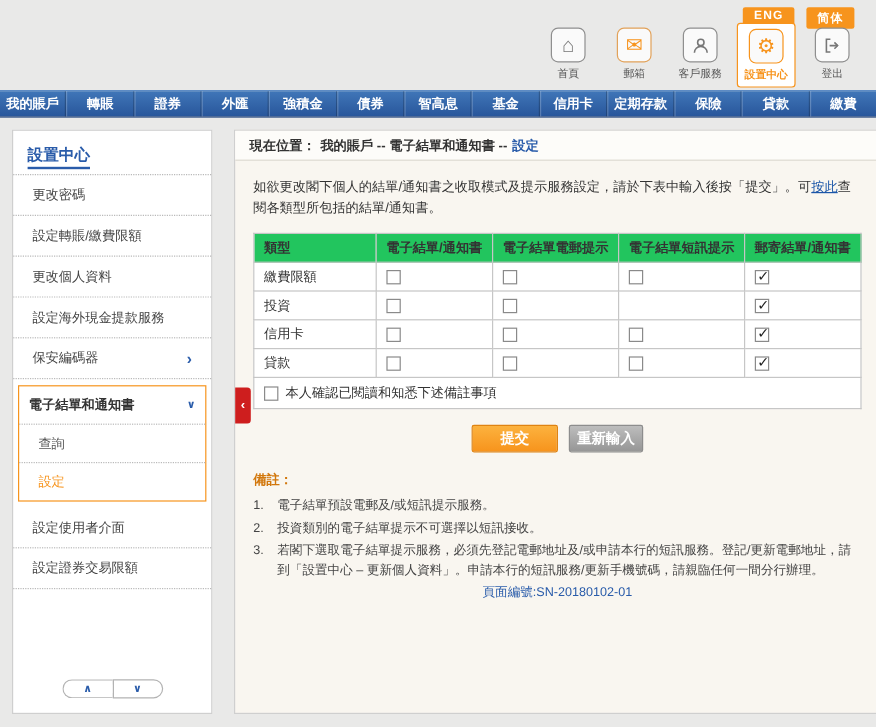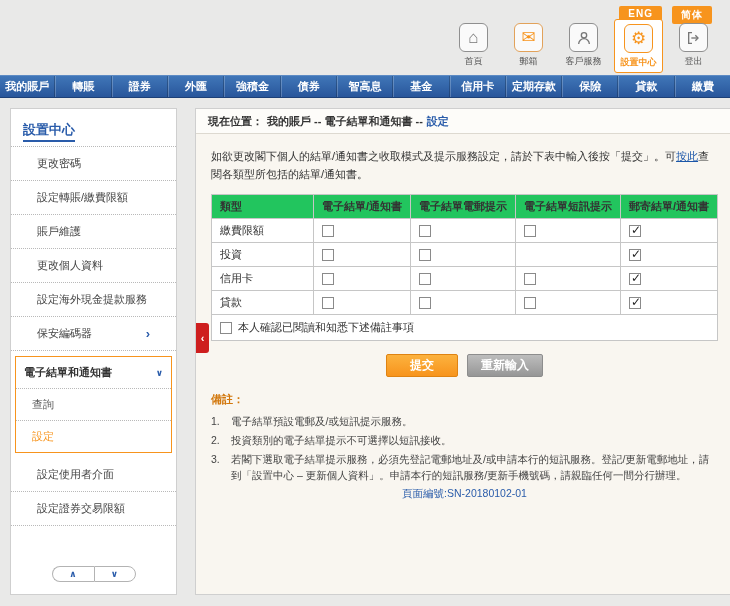--- a/index.html
+++ b/index.html
@@ -51,21 +51,21 @@
   .sidebar {
     position:absolute; left:10px; top:108px; width:167px; height:487px;
     background:#fff; border:1px solid #cfcfcf;
   }
   .sb-title { padding:11px 12px 7px; border-bottom:1px dotted #b9b9b9; }
   .sb-title span {
     color:#2a5caa; font-weight:bold; font-size:13px;
     border-bottom:2px solid #2a5caa; padding-bottom:3px;
   }
   .sb-item {
-    padding:9px 26px; font-size:11px; color:#444;
+    padding:9px 16px; font-size:11px; color:#444;
     border-bottom:1px dotted #b9b9b9; cursor:pointer;
     display:flex; justify-content:space-between; align-items:center;
   }
   .sb-arrow-r { color:#2a5caa; font-weight:bold; font-size:13px; line-height:0.6; }
   .sb-group { margin:5px 4px; border:1px solid #f7941d; background:#fff; }
   .sb-group-title {
     padding:8px 8px; font-size:11px; color:#333; font-weight:bold;
     border-bottom:1px dotted #b9b9b9; cursor:pointer;
     display:flex; justify-content:space-between; align-items:center;
   }
@@ -118,21 +118,21 @@
     padding:5px 8px; font-size:11px; color:#333;
     display:flex; align-items:center; gap:6px;
   }
 
   .btn-row { margin-top:13px; display:flex; justify-content:center; gap:9px; }
   .btn {
     font-size:12px; font-weight:bold; color:#fff; cursor:pointer;
     padding:3px 0; text-align:center; border-radius:2px; line-height:1.2;
   }
   .btn.submit { width:72px; background:linear-gradient(#fcb23e,#f7941d); border:1px solid #df8312; }
-  .btn.reset  { width:76px; background:linear-gradient(#bdbdbd,#969696); border:1px solid #8d8d8d; }
+  .btn.reset  { width:62px; background:linear-gradient(#bdbdbd,#969696); border:1px solid #8d8d8d; }
 
   .notes { margin-top:15px; }
   .notes-title { color:#d2770c; font-weight:bold; font-size:11px; margin-bottom:6px; }
   .note { display:flex; font-size:10.5px; color:#444; line-height:1.55; margin-bottom:3px; }
   .note-num { width:20px; flex-shrink:0; }
   .note-text { flex:1; }
 
   .page-number { text-align:center; color:#2a5caa; font-size:10.5px; cursor:default; }
 
   .collapse-tab {
@@ -197,21 +197,20 @@
   <div class="nav-item">定期存款</div>
   <div class="nav-item">保險</div>
   <div class="nav-item">貸款</div>
   <div class="nav-item">繳費</div>
 </div>
 
 <div class="sidebar">
   <div class="sb-title"><span>設置中心</span></div>
   <div class="sb-item">更改密碼</div>
   <div class="sb-item">設定轉賬/繳費限額</div>
-  <div class="sb-item">賬戶維護</div>
   <div class="sb-item">更改個人資料</div>
   <div class="sb-item">設定海外現金提款服務</div>
   <div class="sb-item">
     <span>保安編碼器</span>
     <span class="sb-arrow-r">›</span>
   </div>
   <div class="sb-group">
     <div class="sb-group-title">
       <span>電子結單和通知書</span>
       <span class="sb-arrow-d">∨</span>

